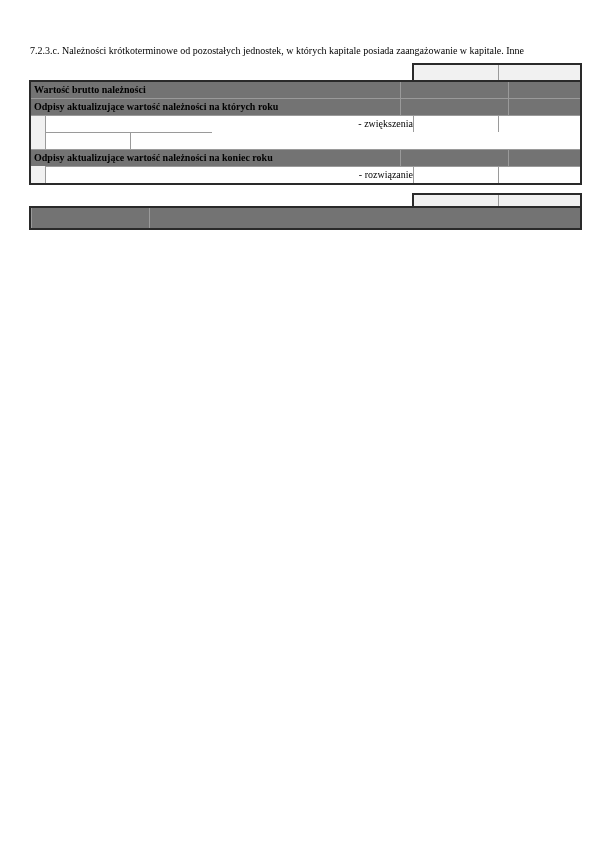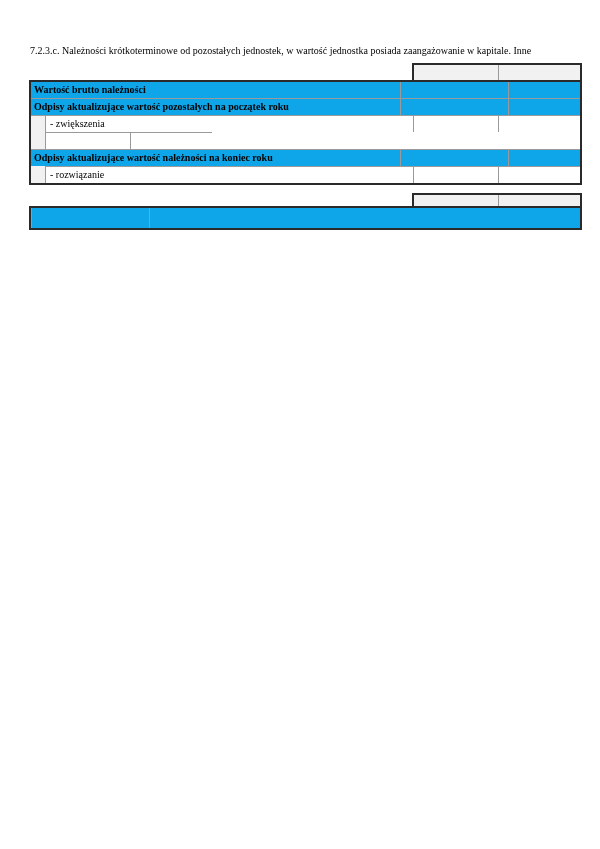--- a/index.html
+++ b/index.html
@@ -27,51 +27,51 @@
     border:2px solid #2a2a2a;background:#fff;
   }
   #tbl1{top:80px;height:105px;}
   #tbl2{top:206px;height:24px;background:#f1f1f1;}
 
   .row{display:flex;box-sizing:border-box;height:17px;font-size:10px;}
   #tbl1 .row{border-top:1px solid #9a9a9a;}
   #tbl1 .row:first-child{border-top:none;height:16px;}
   #tbl1 .row.nb{border-top:none;}
   .cell{box-sizing:border-box;height:100%;line-height:15px;overflow:hidden;white-space:nowrap;}
-  .shade{background:#0ea5e9;gap:33px;}
+  .shade{background:#737373;gap:33px;}
   .lbl{width:382px;font-weight:bold;padding-left:3px;}
   .ind{width:14px;background:#f1f1f1;}
-  .txt{width:368px;border-left:1px solid #9a9a9a;padding-left:4px;}
+  .txt{width:368px;border-left:1px solid #9a9a9a;padding-left:4px;text-align:right;}
   .v1{width:85px;border-left:1px solid #9a9a9a;}
   .v2{width:82px;border-left:1px solid #9a9a9a;}
   .nb .txt,.nb .v1,.nb .v2{border-top:1px solid #9a9a9a;}
 
   
   #tbl2 .row{height:20px;}
   #tbl2 .cell{line-height:19px;}
   #tbl2 .lbl{font-size:9.5px;letter-spacing:-0.1px;}
 </style>
 </head>
 <body>
 
-<div class="title">7.2.3.c. Należności krótkoterminowe od pozostałych jednostek, w wartość jednostka posiada zaangażowanie w kapitale. Inne</div>
+<div class="title">7.2.3.c. Należności krótkoterminowe od pozostałych jednostek, w których kapitale posiada zaangażowanie w kapitale. Inne</div>
 
 <div class="hdrbox" id="hdr1">
   <div class="hcell1"></div>
   <div class="hcell2"></div>
 </div>
 
 <div class="tbl" id="tbl1">
   <div class="row shade">
     <div class="cell lbl">Wartość brutto należności</div>
     <div class="cell v1"></div>
     <div class="cell v2"></div>
   </div>
   <div class="row shade">
-    <div class="cell lbl">Odpisy aktualizujące wartość pozostałych na początek roku</div>
+    <div class="cell lbl">Odpisy aktualizujące wartość należności na których roku</div>
     <div class="cell v1"></div>
     <div class="cell v2"></div>
   </div>
   <div class="row">
     <div class="cell ind"></div>
     <div class="cell txt">- zwiększenia</div>
     <div class="cell v1"></div>
     <div class="cell v2"></div>
   </div>
   <div class="row nb">

